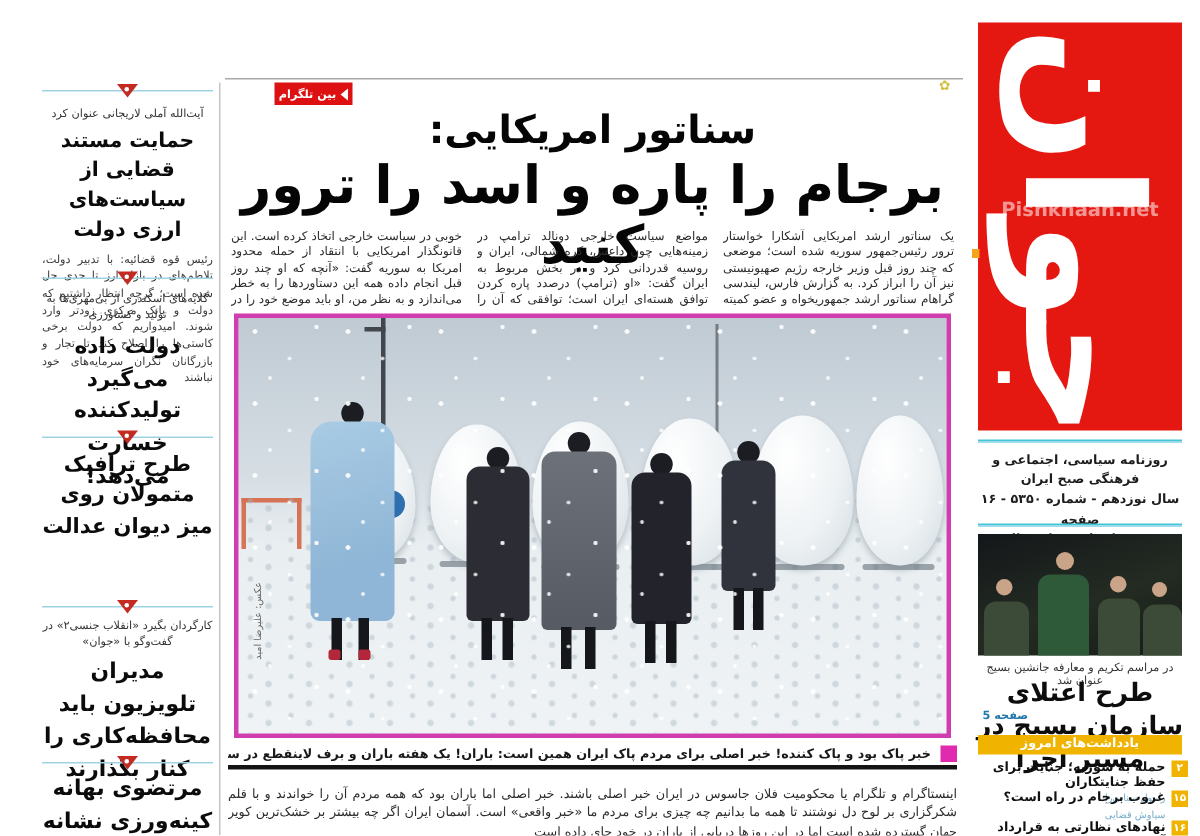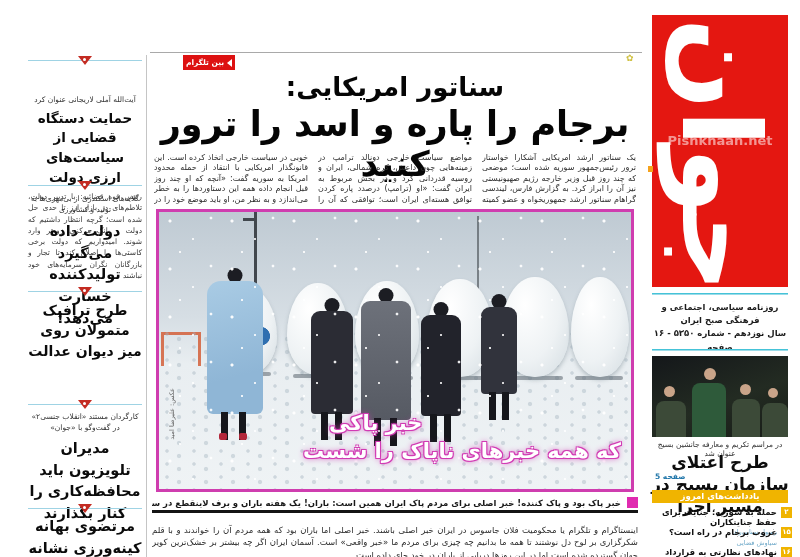--- a/index.html
+++ b/index.html
@@ -175,23 +175,23 @@
     </div>
   </div>
 
   <div id="v-divider" class="abs"></div>
 
   <div class="divider abs" style="top:56px;">
     <div class="line"></div>
     <div class="tri"></div>
     <div class="tri-dot"></div>
   </div>
-  <div class="sb abs" style="top:71px;margin-top:24px;">
+  <div class="sb abs" style="top:71px;">
     <div class="sb-kicker">آیت‌الله آملی لاریجانی عنوان کرد</div>
-    <div class="sb-headline" style="margin-top:3px;">حمایت دستگاه قضایی از سیاست‌های ارزی دولت</div>
+    <div class="sb-headline" style="margin-top:3px;">حمایت مستند قضایی از سیاست‌های ارزی دولت</div>
     <div class="sb-body" style="margin-top:4px;">رئیس قوه قضائیه: با تدبیر دولت، تلاطم‌های در بازار ارز تا حدی حل شده است؛ گرچه انتظار داشتیم که دولت و بانک مرکزی زودتر وارد شوند. امیدواریم که دولت برخی کاستی‌ها را اصلاح کند تا تجار و بازرگانان نگران سرمایه‌های خود نباشند</div>
   </div>
 
   <div class="divider abs" style="top:181px;">
     <div class="line"></div>
     <div class="tri"></div>
     <div class="tri-dot"></div>
   </div>
   <div class="sb abs" style="top:194px;">
     <div class="sb-kicker">گلایه‌های اسکندری از بی‌مهری‌ها به تولید و کشاورزی</div>
@@ -206,21 +206,21 @@
   <div class="sb abs" style="top:300px;">
     <div class="sb-headline" style="font-size:14px;">طرح ترافیک متمولان روی میز دیوان عدالت</div>
   </div>
 
   <div class="divider abs" style="top:400px;">
     <div class="line"></div>
     <div class="tri"></div>
     <div class="tri-dot"></div>
   </div>
   <div class="sb abs" style="top:412px;">
-    <div class="sb-kicker">کارگردان مستند «انقلاب جنسی۲» در گفت‌وگو با «جوان»</div>
+    <div class="sb-kicker">کارگردان بگیرد «انقلاب جنسی۲» در گفت‌وگو با «جوان»</div>
     <div class="sb-headline" style="margin-top:4px; font-size:14.5px; line-height:1.5;">مدیران تلویزیون باید محافظه‌کاری را کنار بگذارند</div>
   </div>
 
   <div class="divider abs" style="top:504px;">
     <div class="line"></div>
     <div class="tri"></div>
     <div class="tri-dot"></div>
   </div>
   <div class="sb abs" style="top:516px;">
     <div class="sb-headline" style="font-size:14.5px; line-height:1.5;">مرتضوی بهانه کینه‌ورزی نشانه است!</div>
@@ -294,24 +294,20 @@
     </div>
     <div class="fig" style="left:322px; top:82px; width:36px; height:126px;">
       <div class="head"></div>
       <div class="body" style="background:#31333c;"></div>
       <div class="leg" style="left:8px;"></div>
       <div class="leg" style="left:21px;"></div>
     </div>
 
     <div id="snowfall"></div>
 
-    <div id="caption">
-      <div class="l1">خبر پاکی</div>
-      <div class="l2">که همه خبرهای ناپاک را شست</div>
-    </div>
     <div id="photo-credit">عکس: علیرضا امید</div>
   </div>
 
   <div id="snow-note" class="abs">
     <div class="row1">
       <div class="sq"></div>
       <div class="lead-line">خبر پاک بود و پاک کننده! خبر اصلی برای مردم پاک ایران همین است: باران! یک هفته باران و برف لاینقطع در سراسر کشور، با آنکه برخی می‌خواهند بقایی و مرتضوی با</div>
     </div>
     <div class="body">اینستاگرام و تلگرام یا محکومیت فلان جاسوس در ایران خبر اصلی باشند. خبر اصلی اما باران بود که همه مردم آن را خواندند و با قلم شکرگزاری بر لوح دل نوشتند تا همه ما بدانیم چه چیزی برای مردم ما «خبر واقعی» است. آسمان ایران اگر چه بیشتر بر خشک‌ترین کویر جهان گسترده شده است اما در این روزها دریایی از باران در خود جای داده است</div>
   </div>

